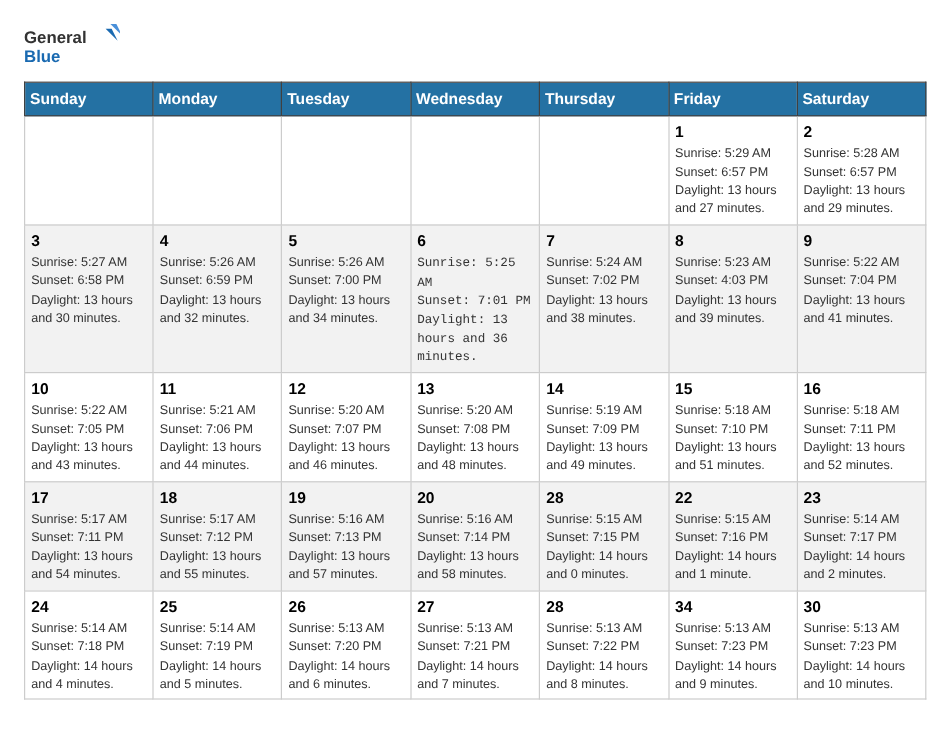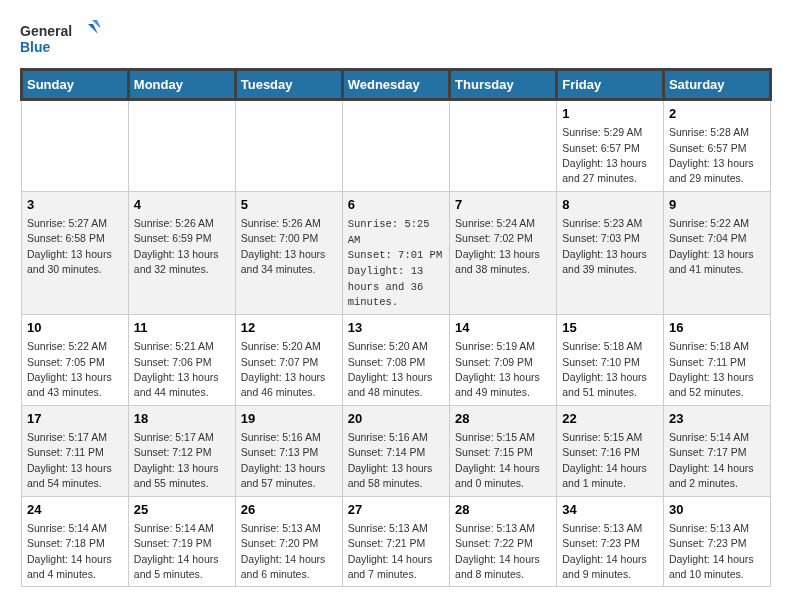--- a/index.html
+++ b/index.html
@@ -41,21 +41,21 @@
       margin-top: 8px;
       font-size: 11px;
     }
     .calendar thead tr th {
       background: #2471a3;
       color: #fff;
       padding: 6px 4px;
       text-align: left;
       font-size: 13px;
       font-weight: bold;
-      border: 3px solid #404040;
+      border: 1px solid #404040;
     }
     .calendar tbody tr td {
       vertical-align: top;
       padding: 4px 5px;
       border: 1px solid #ccc;
       width: 108px;
       min-height: 80px;
       background: #fff;
       line-height: 1.4;
     }
@@ -130,21 +130,21 @@
         <td><span class="day-number">5</span><span class="day-info" style="white-space: pre-line;">Sunrise: 5:26 AM
 Sunset: 7:00 PM
 Daylight: 13 hours and 34 minutes.</span></td>
         <td><span class="day-number">6</span><span class="day-info" style="white-space: pre-line; font-family: Liberation Mono, monospace;">Sunrise: 5:25 AM
 Sunset: 7:01 PM
 Daylight: 13 hours and 36 minutes.</span></td>
         <td><span class="day-number">7</span><span class="day-info" style="white-space: pre-line;">Sunrise: 5:24 AM
 Sunset: 7:02 PM
 Daylight: 13 hours and 38 minutes.</span></td>
         <td><span class="day-number">8</span><span class="day-info" style="white-space: pre-line;">Sunrise: 5:23 AM
-Sunset: 7:03 PM
+Sunset: 4:03 PM
 Daylight: 13 hours and 39 minutes.</span></td>
         <td><span class="day-number">9</span><span class="day-info" style="white-space: pre-line;">Sunrise: 5:22 AM
 Sunset: 7:04 PM
 Daylight: 13 hours and 41 minutes.</span></td>
       </tr>
       <tr>
         <td><span class="day-number">10</span><span class="day-info" style="white-space: pre-line;">Sunrise: 5:22 AM
 Sunset: 7:05 PM
 Daylight: 13 hours and 43 minutes.</span></td>
         <td><span class="day-number">11</span><span class="day-info" style="white-space: pre-line;">Sunrise: 5:21 AM

